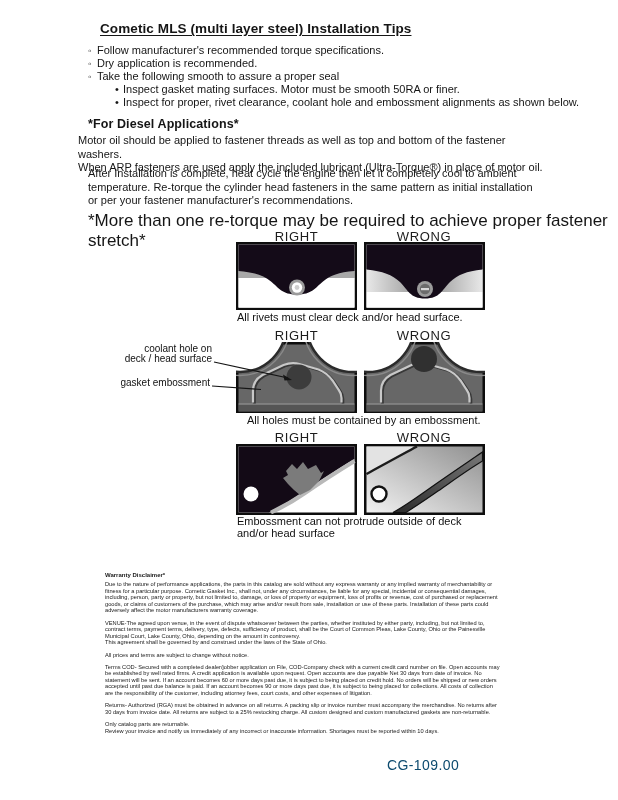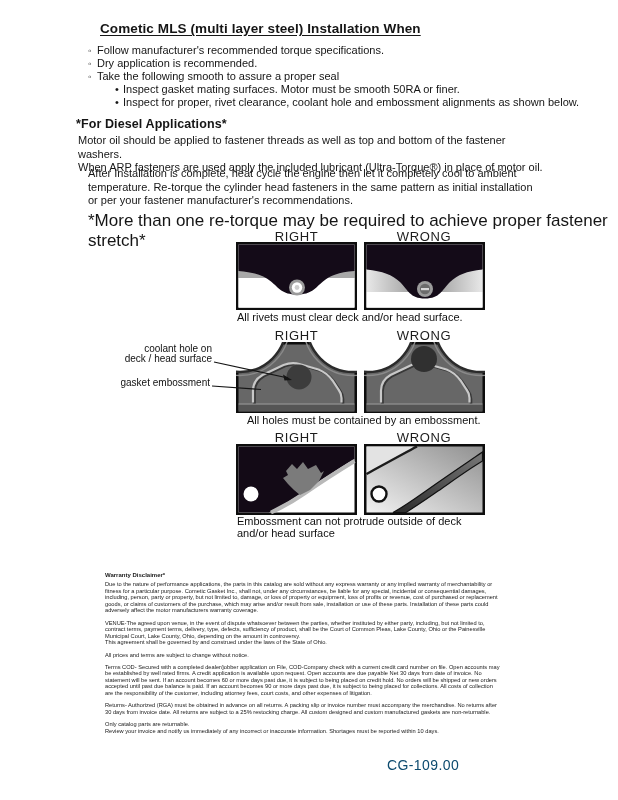--- a/index.html
+++ b/index.html
@@ -12,41 +12,41 @@
   .abs{position:absolute;}
   .title{
     left:100px; top:21px; font-size:13.5px; font-weight:bold;
     text-decoration:underline; text-underline-offset:2px; letter-spacing:.1px;
   }
   .bullets{left:88px; top:44px; font-size:11px; line-height:13px; width:500px;}
   .b{display:flex;}
   .b .mark{width:9px; flex:0 0 9px; font-size:10px;}
   .b.sub{margin-left:27px;}
   .b.sub .mark{width:8px; flex:0 0 8px; font-size:11px;}
-  .diesel-h{left:76px; top:117px; font-size:12.5px; font-weight:bold; letter-spacing:.1px;}
+  .diesel-h{left:88px; top:117px; font-size:12.5px; font-weight:bold; letter-spacing:.1px;}
   .para{font-size:11px; line-height:13.5px; white-space:pre-line; width:470px;}
   .p1{left:78px; top:134px;}
   .p2{left:88px; top:167px;}
   .note{left:88px; top:211px; font-size:17px;}
   .rw{font-size:13px; letter-spacing:.6px; color:#1c1c1c; text-align:center; width:121px;}
   .cap{font-size:11px; line-height:11.5px; color:#111; white-space:pre-line;}
   .dbox{display:block;}
   .sidelabel{font-size:10px; line-height:10px; text-align:right; width:122px; white-space:pre-line; color:#111;}
   .leader{z-index:5; pointer-events:none;}
   .disc{left:105px; top:572px; width:434px; font-size:5.7px; line-height:6.45px; color:#1a1a1a;}
   .disc h4{margin:0 0 3px 0; font-size:6px; font-weight:bold;}
   .disc p{margin:0 0 6px 0; white-space:pre-line;}
   .pagecode{left:387px; top:757px; font-size:14px; letter-spacing:.4px; color:#0c4a6e;}
 </style>
 </head>
 <body>
 
 <div class="page">
 
-  <div class="abs title">Cometic MLS (multi layer steel) Installation When</div>
+  <div class="abs title">Cometic MLS (multi layer steel) Installation Tips</div>
 
   <div class="abs bullets">
     <div class="b">
       <span class="mark">◦</span>
       <span>Follow manufacturer's recommended torque specifications.</span>
     </div>
     <div class="b">
       <span class="mark">◦</span>
       <span>Dry application is recommended.</span>
     </div>

